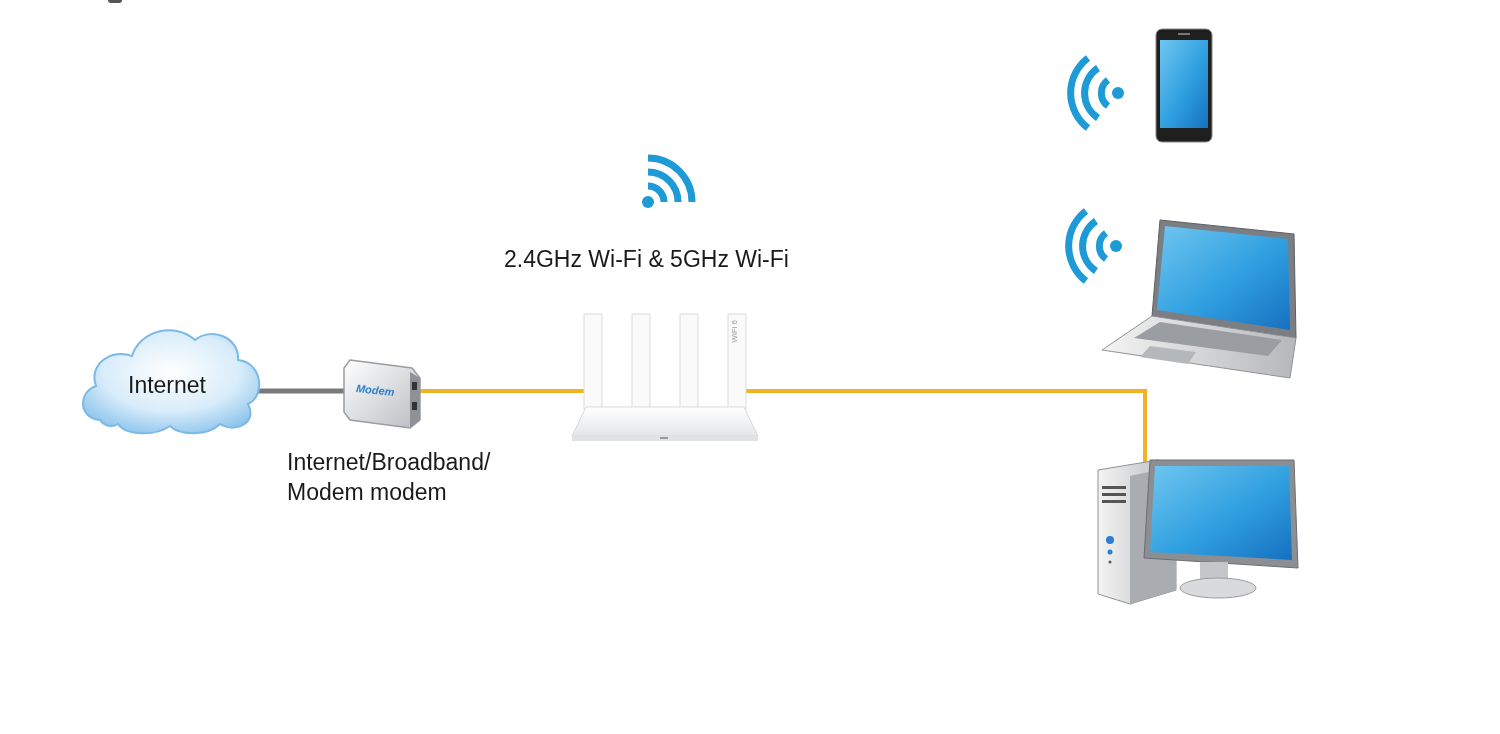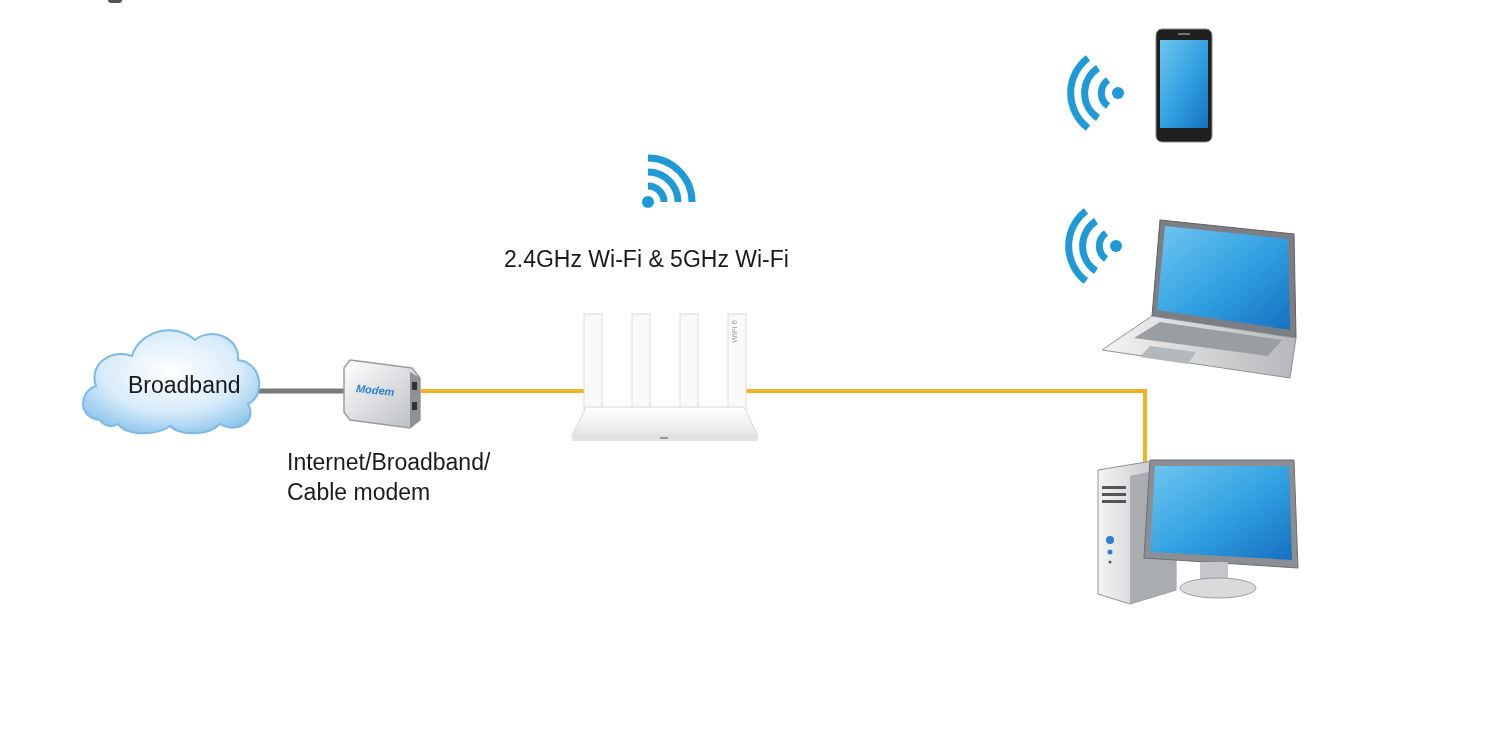--- a/index.html
+++ b/index.html
@@ -113,18 +113,18 @@
   </g>
 
   <g>
     <path d="M1150,460 L1294,460 L1298,568 L1144,558 Z" fill="#8b8e93" stroke="#6b6e73"></path>
     <path d="M1155,466 L1289,466 L1292,560 L1150,552 Z" fill="url(#screenG)"></path>
     <rect x="1200" y="562" width="28" height="20" fill="#c4c6c9"></rect>
     <ellipse cx="1218" cy="588" rx="38" ry="10" fill="#d8dadc" stroke="#9a9da1"></ellipse>
   </g>
 </svg>
 
-<div class="abs label" style="left:128px; top:371px;">Broadband</div>
+<div class="abs label" style="left:128px; top:371px;">Internet</div>
 <div class="abs" style="left:356px; top:384px; color:#2a7fd0; font-size:11px; font-weight:bold; font-style:italic; transform:rotate(6deg);">Modem</div>
 <div class="abs label" style="left:287px; top:448px;">Internet/Broadband/</div>
-<div class="abs label" style="left:287px; top:478px;">Cable modem</div>
+<div class="abs label" style="left:287px; top:478px;">Modem modem</div>
 <div class="abs label" style="left:504px; top:245px;">2.4GHz Wi-Fi &amp; 5GHz Wi-Fi</div>
 <div class="abs" style="left:730px; top:320px; color:#999; font-size:8px; writing-mode:vertical-rl; transform:rotate(180deg);">WiFi 6</div>
 
 </body></html>

